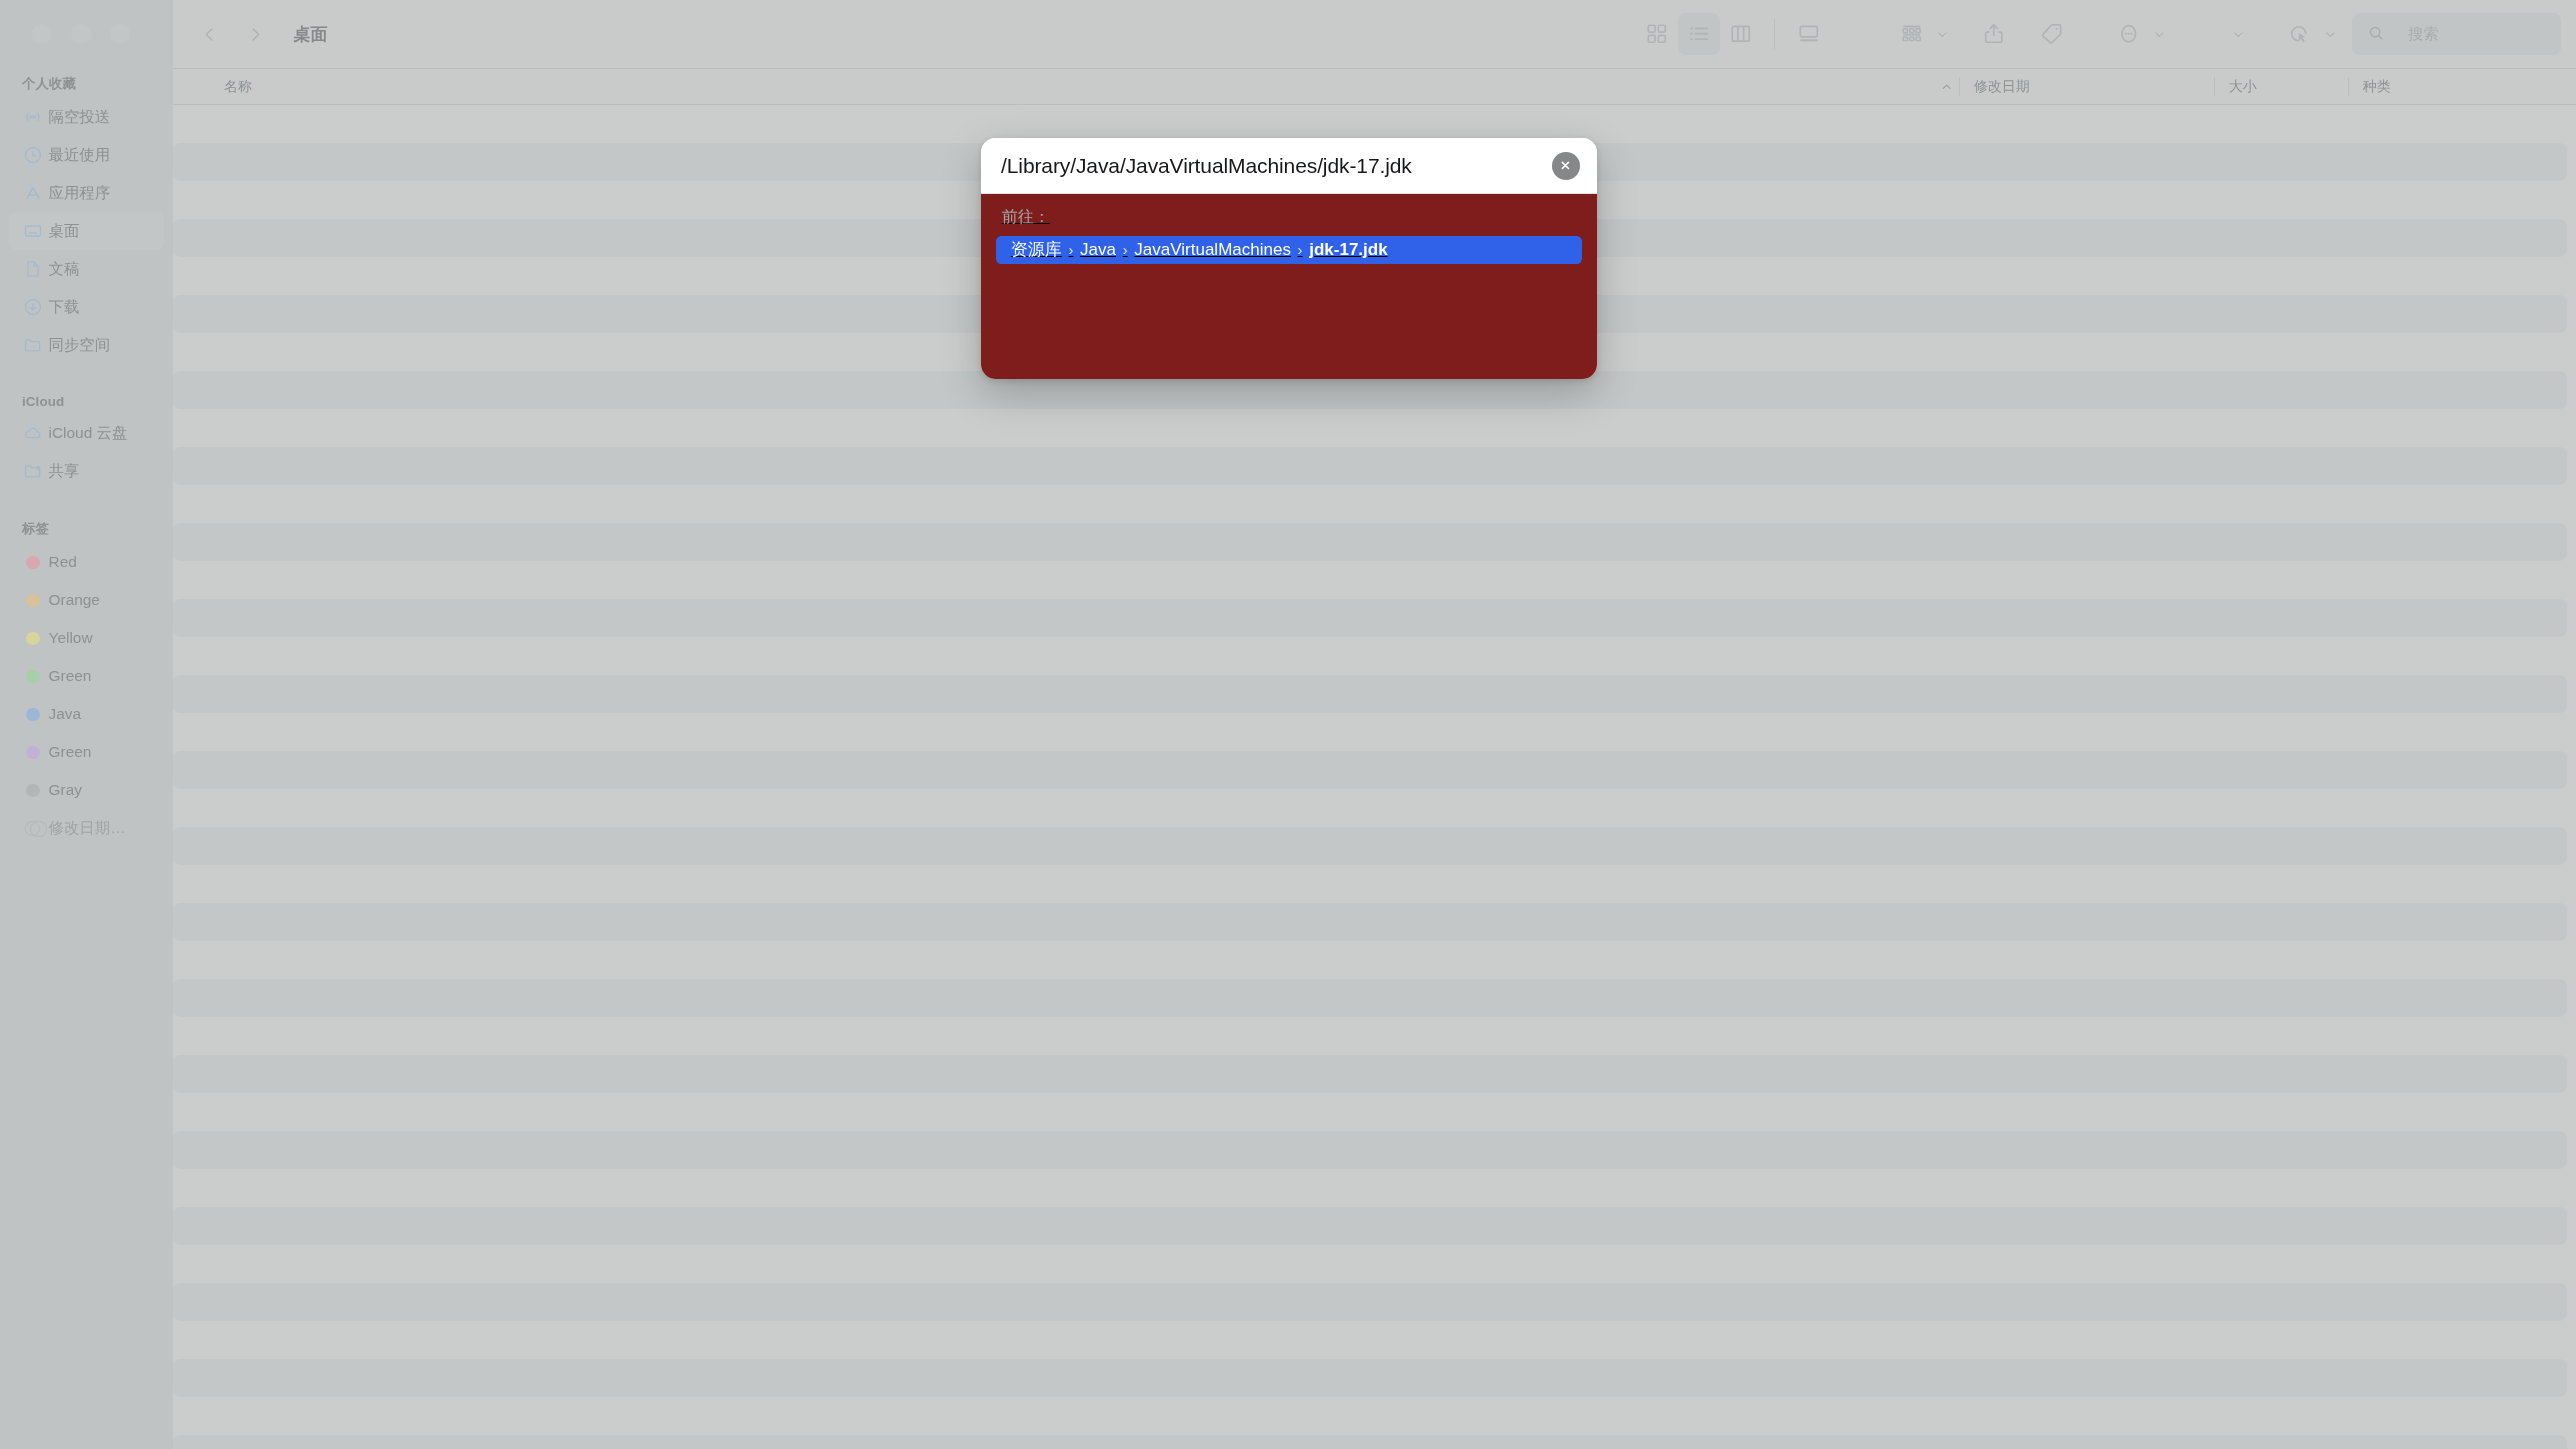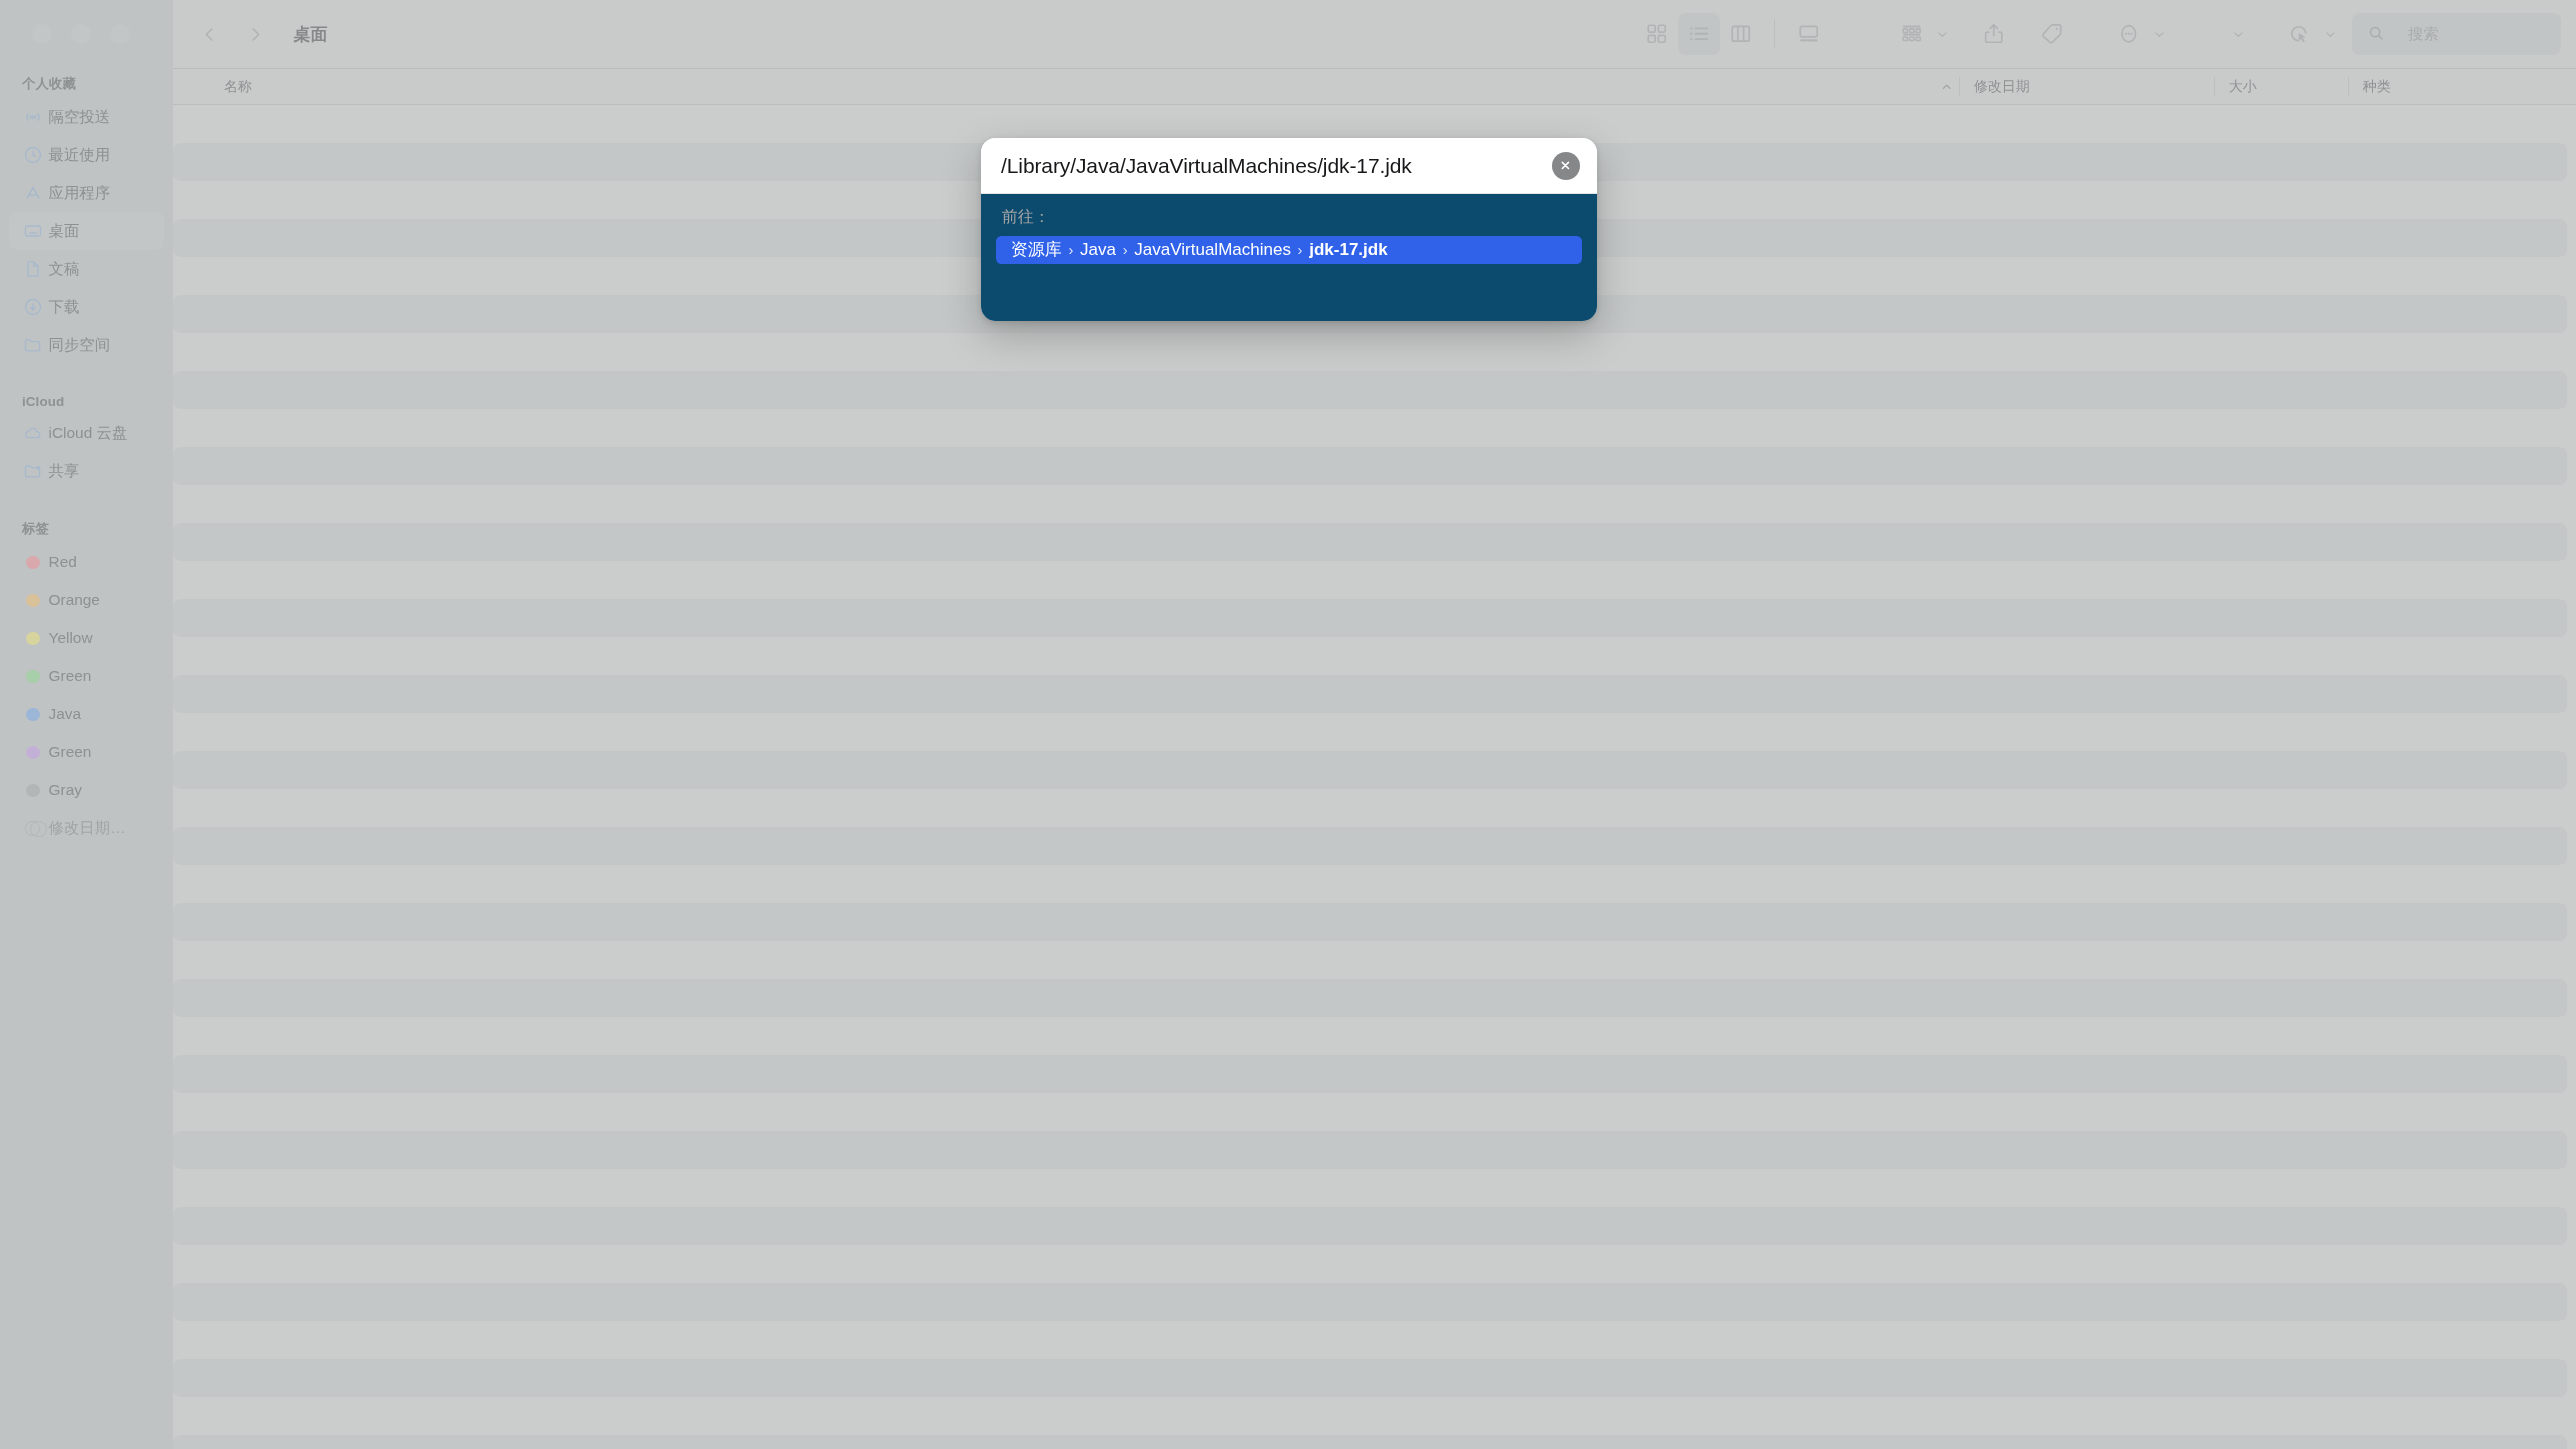--- a/index.html
+++ b/index.html
@@ -188,21 +188,21 @@
   .file-row.alt {
     background:#c4c7c7;
     border-radius:7.4px;
     margin-right:9.4px;
   }
 
   
   #goto-dialog {
     position:absolute;
     left:981px; top:138px;
-    width:616px; height:183px;
+    width:616px; height:241px;
     background:#f7f7f7;
     border-radius:14.8px;
     box-shadow:0 14.8px 40px rgba(0,0,0,.22), 0 2px 6.7px rgba(0,0,0,.13);
     overflow:hidden;
     display:flex; flex-direction:column;
     z-index:50;
   }
   #goto-input-row {
     height:56px; flex:0 0 56px;
     background:#ffffff;
@@ -220,21 +220,22 @@
   #goto-clear-btn {
     width:28px;height:28px;flex:0 0 28px;
     border-radius:50%;
     background:#858789;
     display:flex;align-items:center;justify-content:center;
   }
   #goto-clear-btn svg{width:14.8px;height:14.8px;color:#fff;}
   #goto-body {
     flex:1 1 auto;
     padding:13.4px 14.8px 0 14.8px;
-    background:#0c4a6e;
+    background:#7f1d1d;
+    text-decoration:underline;
   }
   #goto-section-label {
     font-size:16px;
     color:#a6a6a7;
     padding-left:6px;
     margin-bottom:7.4px;
   }
   #goto-result-row {
     height:28px;
     background:#2f62e8;

